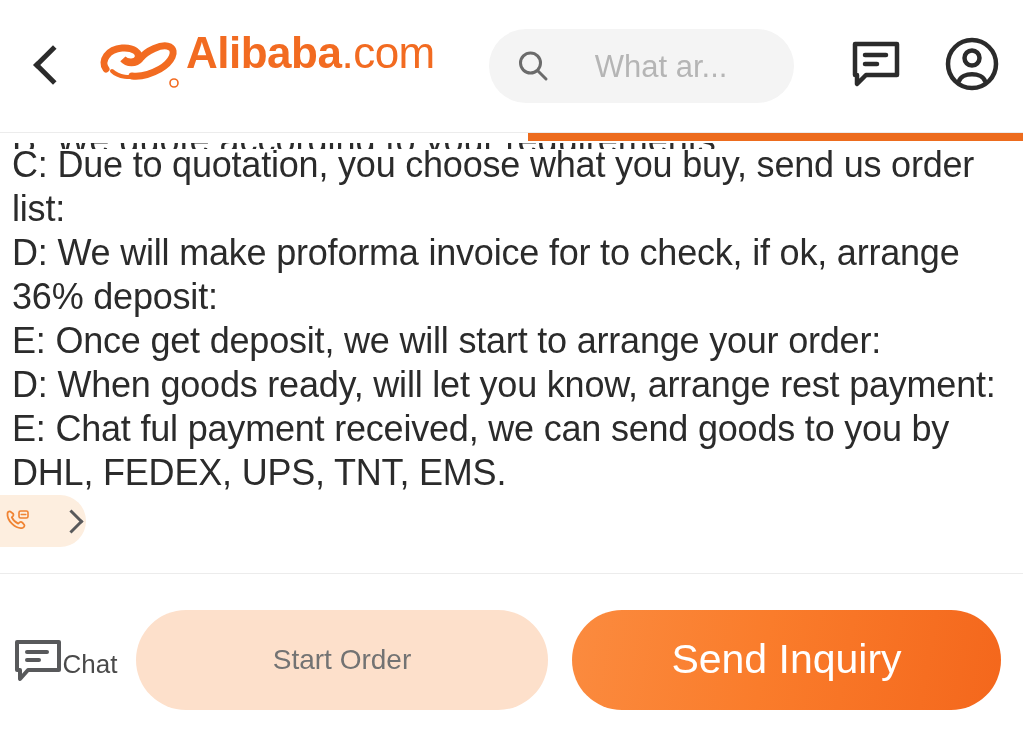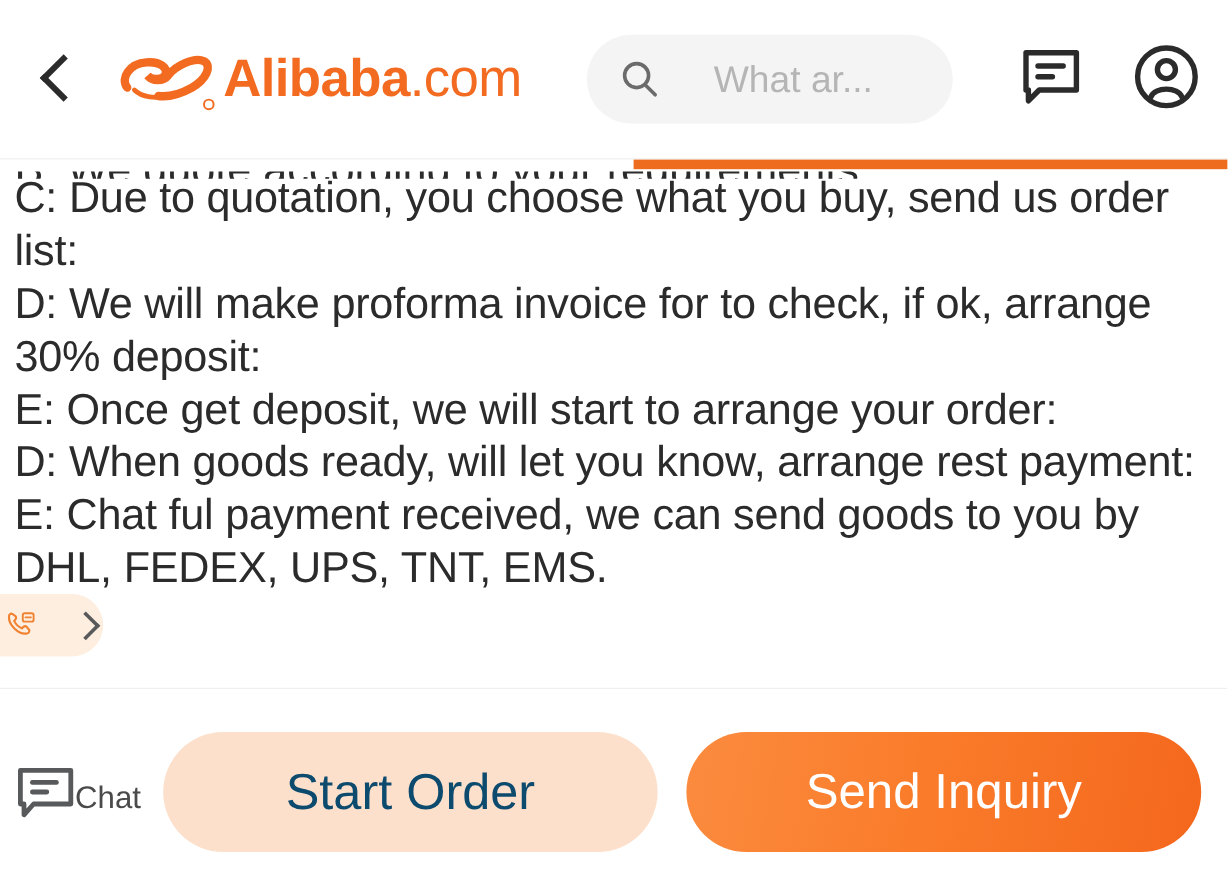--- a/index.html
+++ b/index.html
@@ -54,21 +54,20 @@
     top: 7px;
     width: 23px;
     height: 23px;
     border-left: 5px solid #2b2b2b;
     border-bottom: 5px solid #2b2b2b;
     transform: rotate(45deg);
   }
 
   .logo {
     display: flex;
-    align-items: center;
     flex: 0 0 auto;
     margin-left: 24px;
     height: 70px;
     user-select: none;
   }
   .logo-mark {
     width: 86px;
     height: 62px;
     flex: 0 0 86px;
     margin-right: 4px;
@@ -234,22 +233,22 @@
     display: flex;
     align-items: center;
     justify-content: center;
     font-family: "Liberation Sans", sans-serif;
     cursor: pointer;
     white-space: nowrap;
   }
   .btn-start {
     flex: 0 0 412px;
     background: #fde0cb;
-    color: #0c4a6e;
-    font-size: 42px;
+    color: #737373;
+    font-size: 28px;
     margin-right: 24px;
   }
   .btn-inquiry {
     flex: 1 1 auto;
     background: linear-gradient(100deg, #fb8b3f 0%, #fa7c2b 45%, #f4671c 100%);
     color: #ffffff;
     font-size: 41px;
     text-align: center;
   }
 </style>
@@ -312,21 +311,21 @@
   <div class="tab-strip">
     <div class="tab-underline"></div>
   </div>
 
   <div class="content">
 
     <div class="clipped-top">B: We quote according to your requirements:</div>
 
     <div class="desc-text">
       <p>C: Due to quotation, you choose what you buy, send us order list:</p>
-      <p>D: We will make proforma invoice for to check, if ok, arrange 30% deposit:</p>
+      <p>D: We will make proforma invoice for to check, if ok, arrange 36% deposit:</p>
       <p>E: Once get deposit, we will start to arrange your order:</p>
       <p>D: When goods ready, will let you know, arrange rest payment:</p>
       <p>E: Chat ful payment received, we can send goods to you by DHL, FEDEX, UPS, TNT, EMS.</p>
     </div>
 
     <div class="call-widget">
       <span class="call-icon">
         <svg viewBox="0 0 26 26" width="26" height="26" aria-hidden="true">
           <path d="M3.5 5.5 C3.5 4.2 5 3 6.2 3.6 L8.6 5.2 C9.6 5.9 9.7 7.1 9 8 L7.8 9.4
                    C9.2 12.3 11.4 14.4 14.2 15.6 L15.6 14.4 C16.4 13.7 17.6 13.8 18.4 14.6

